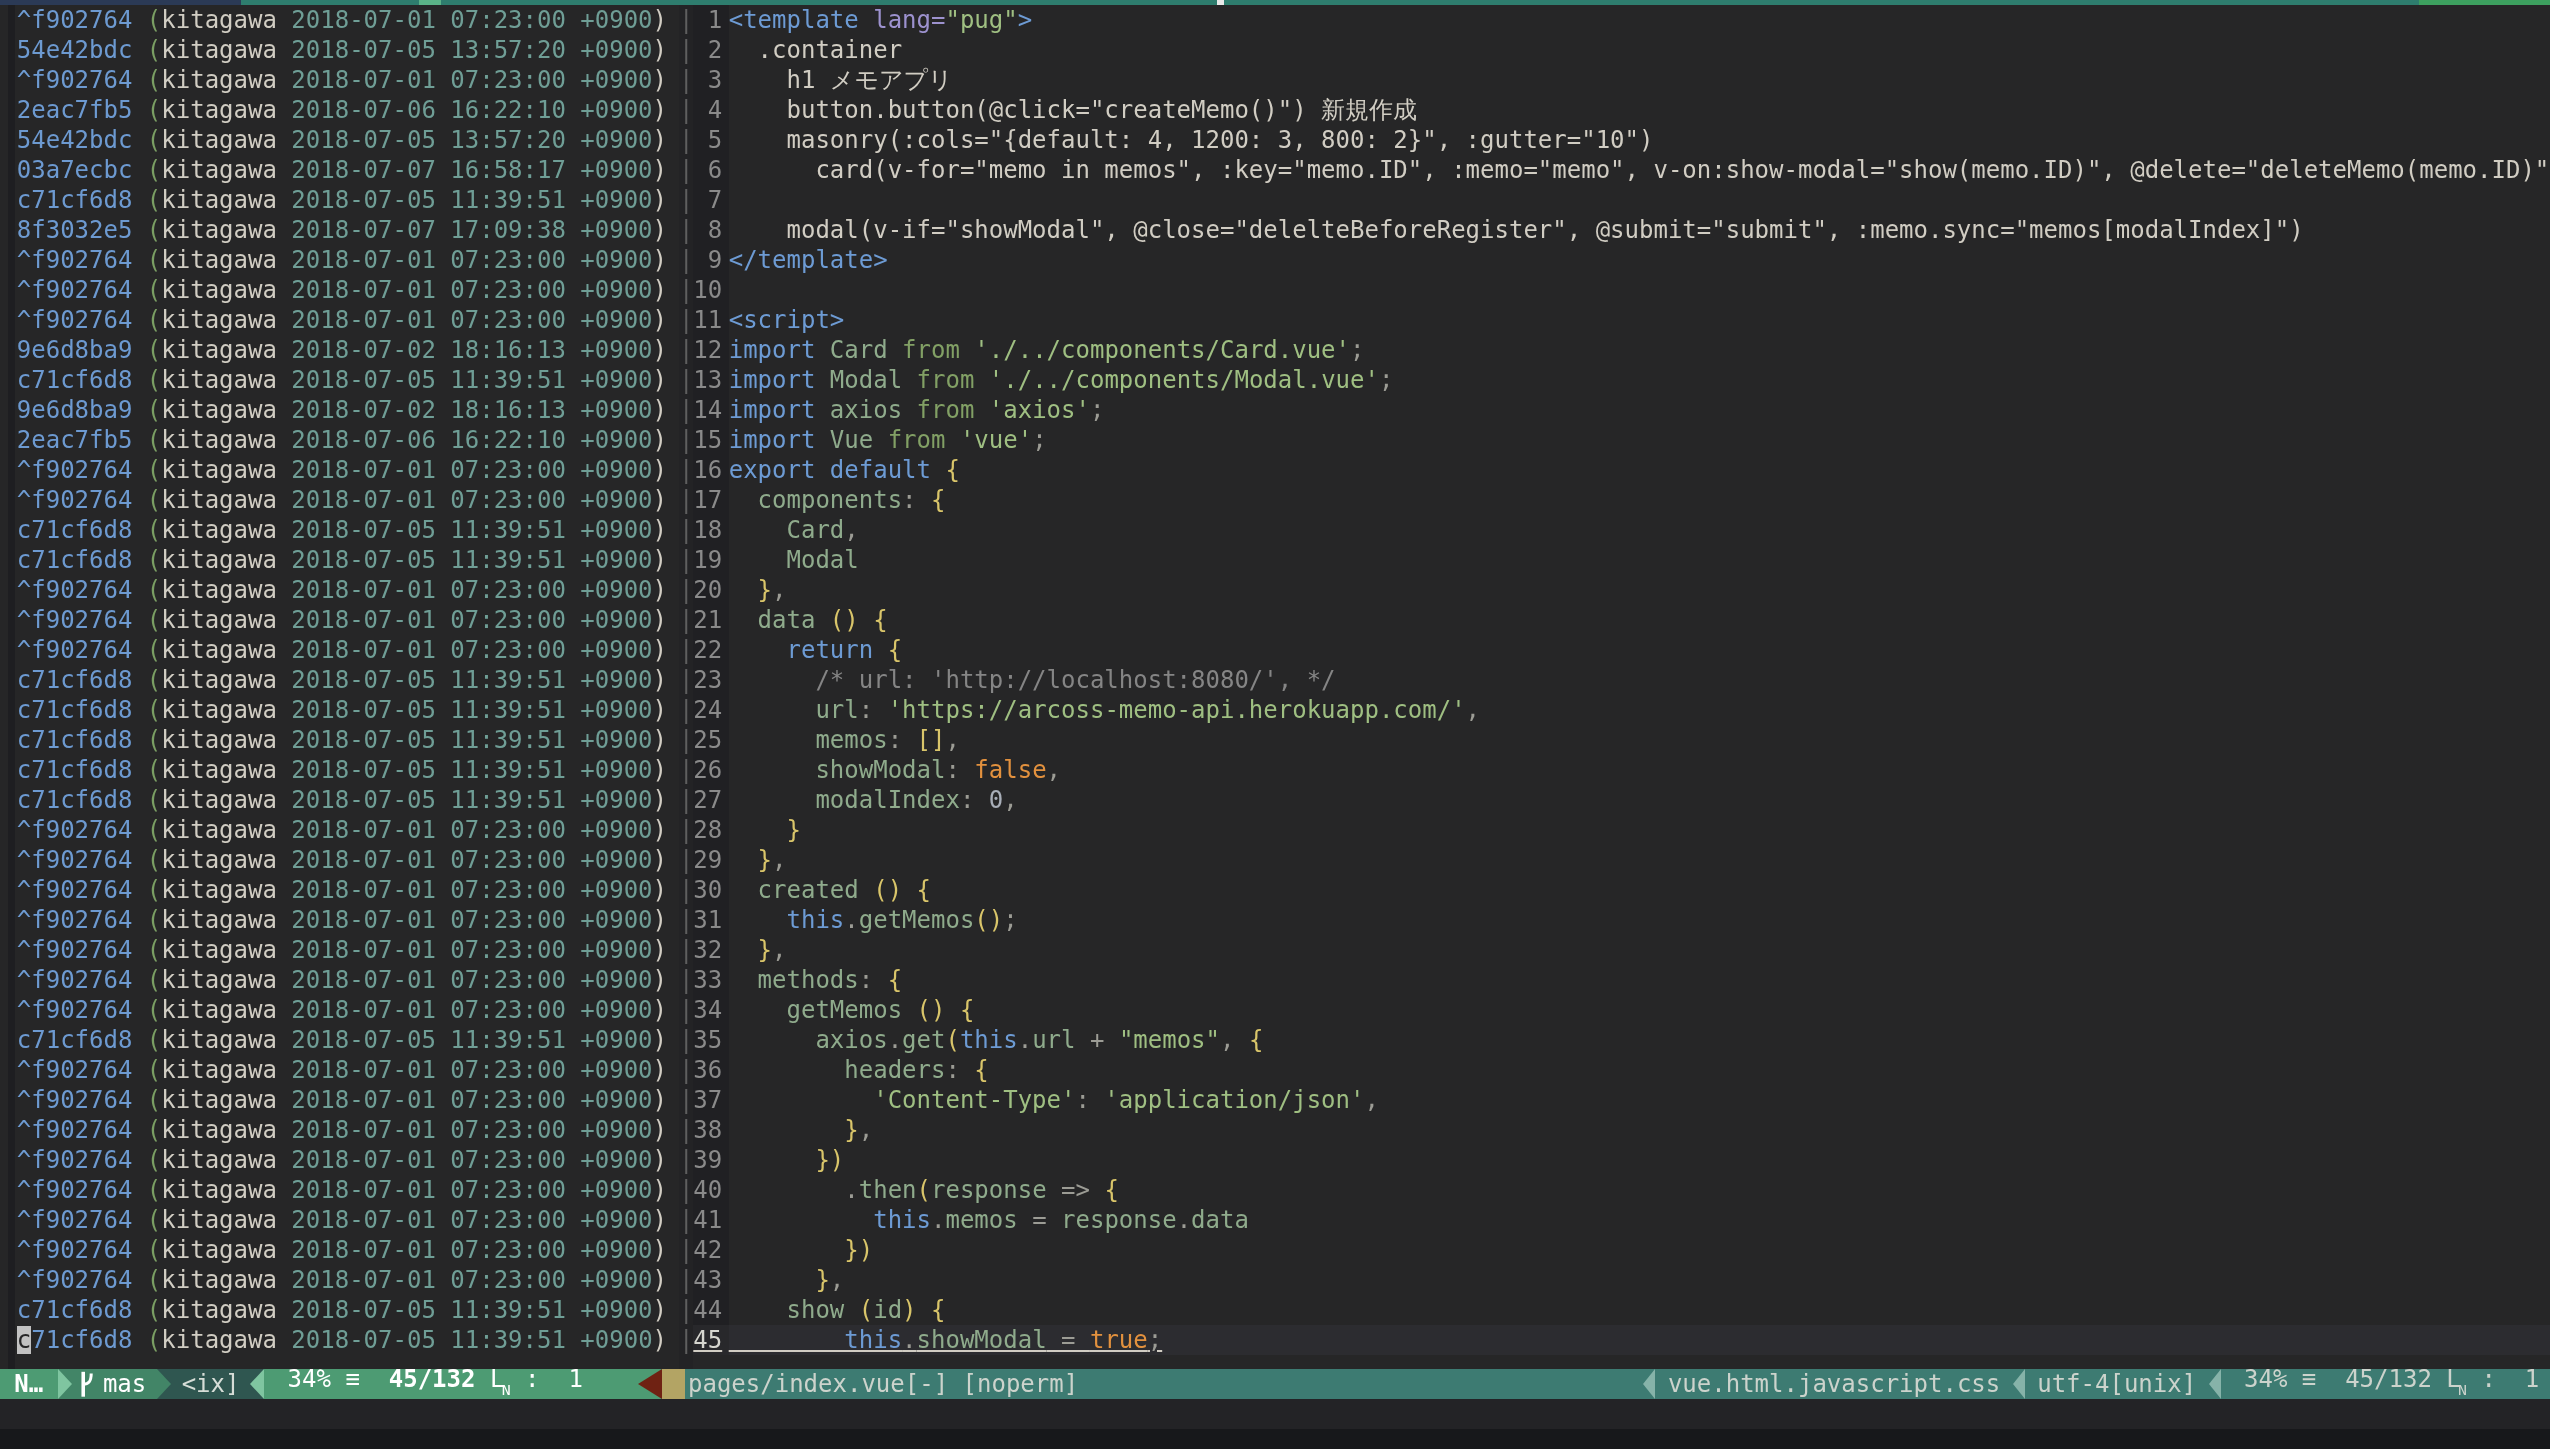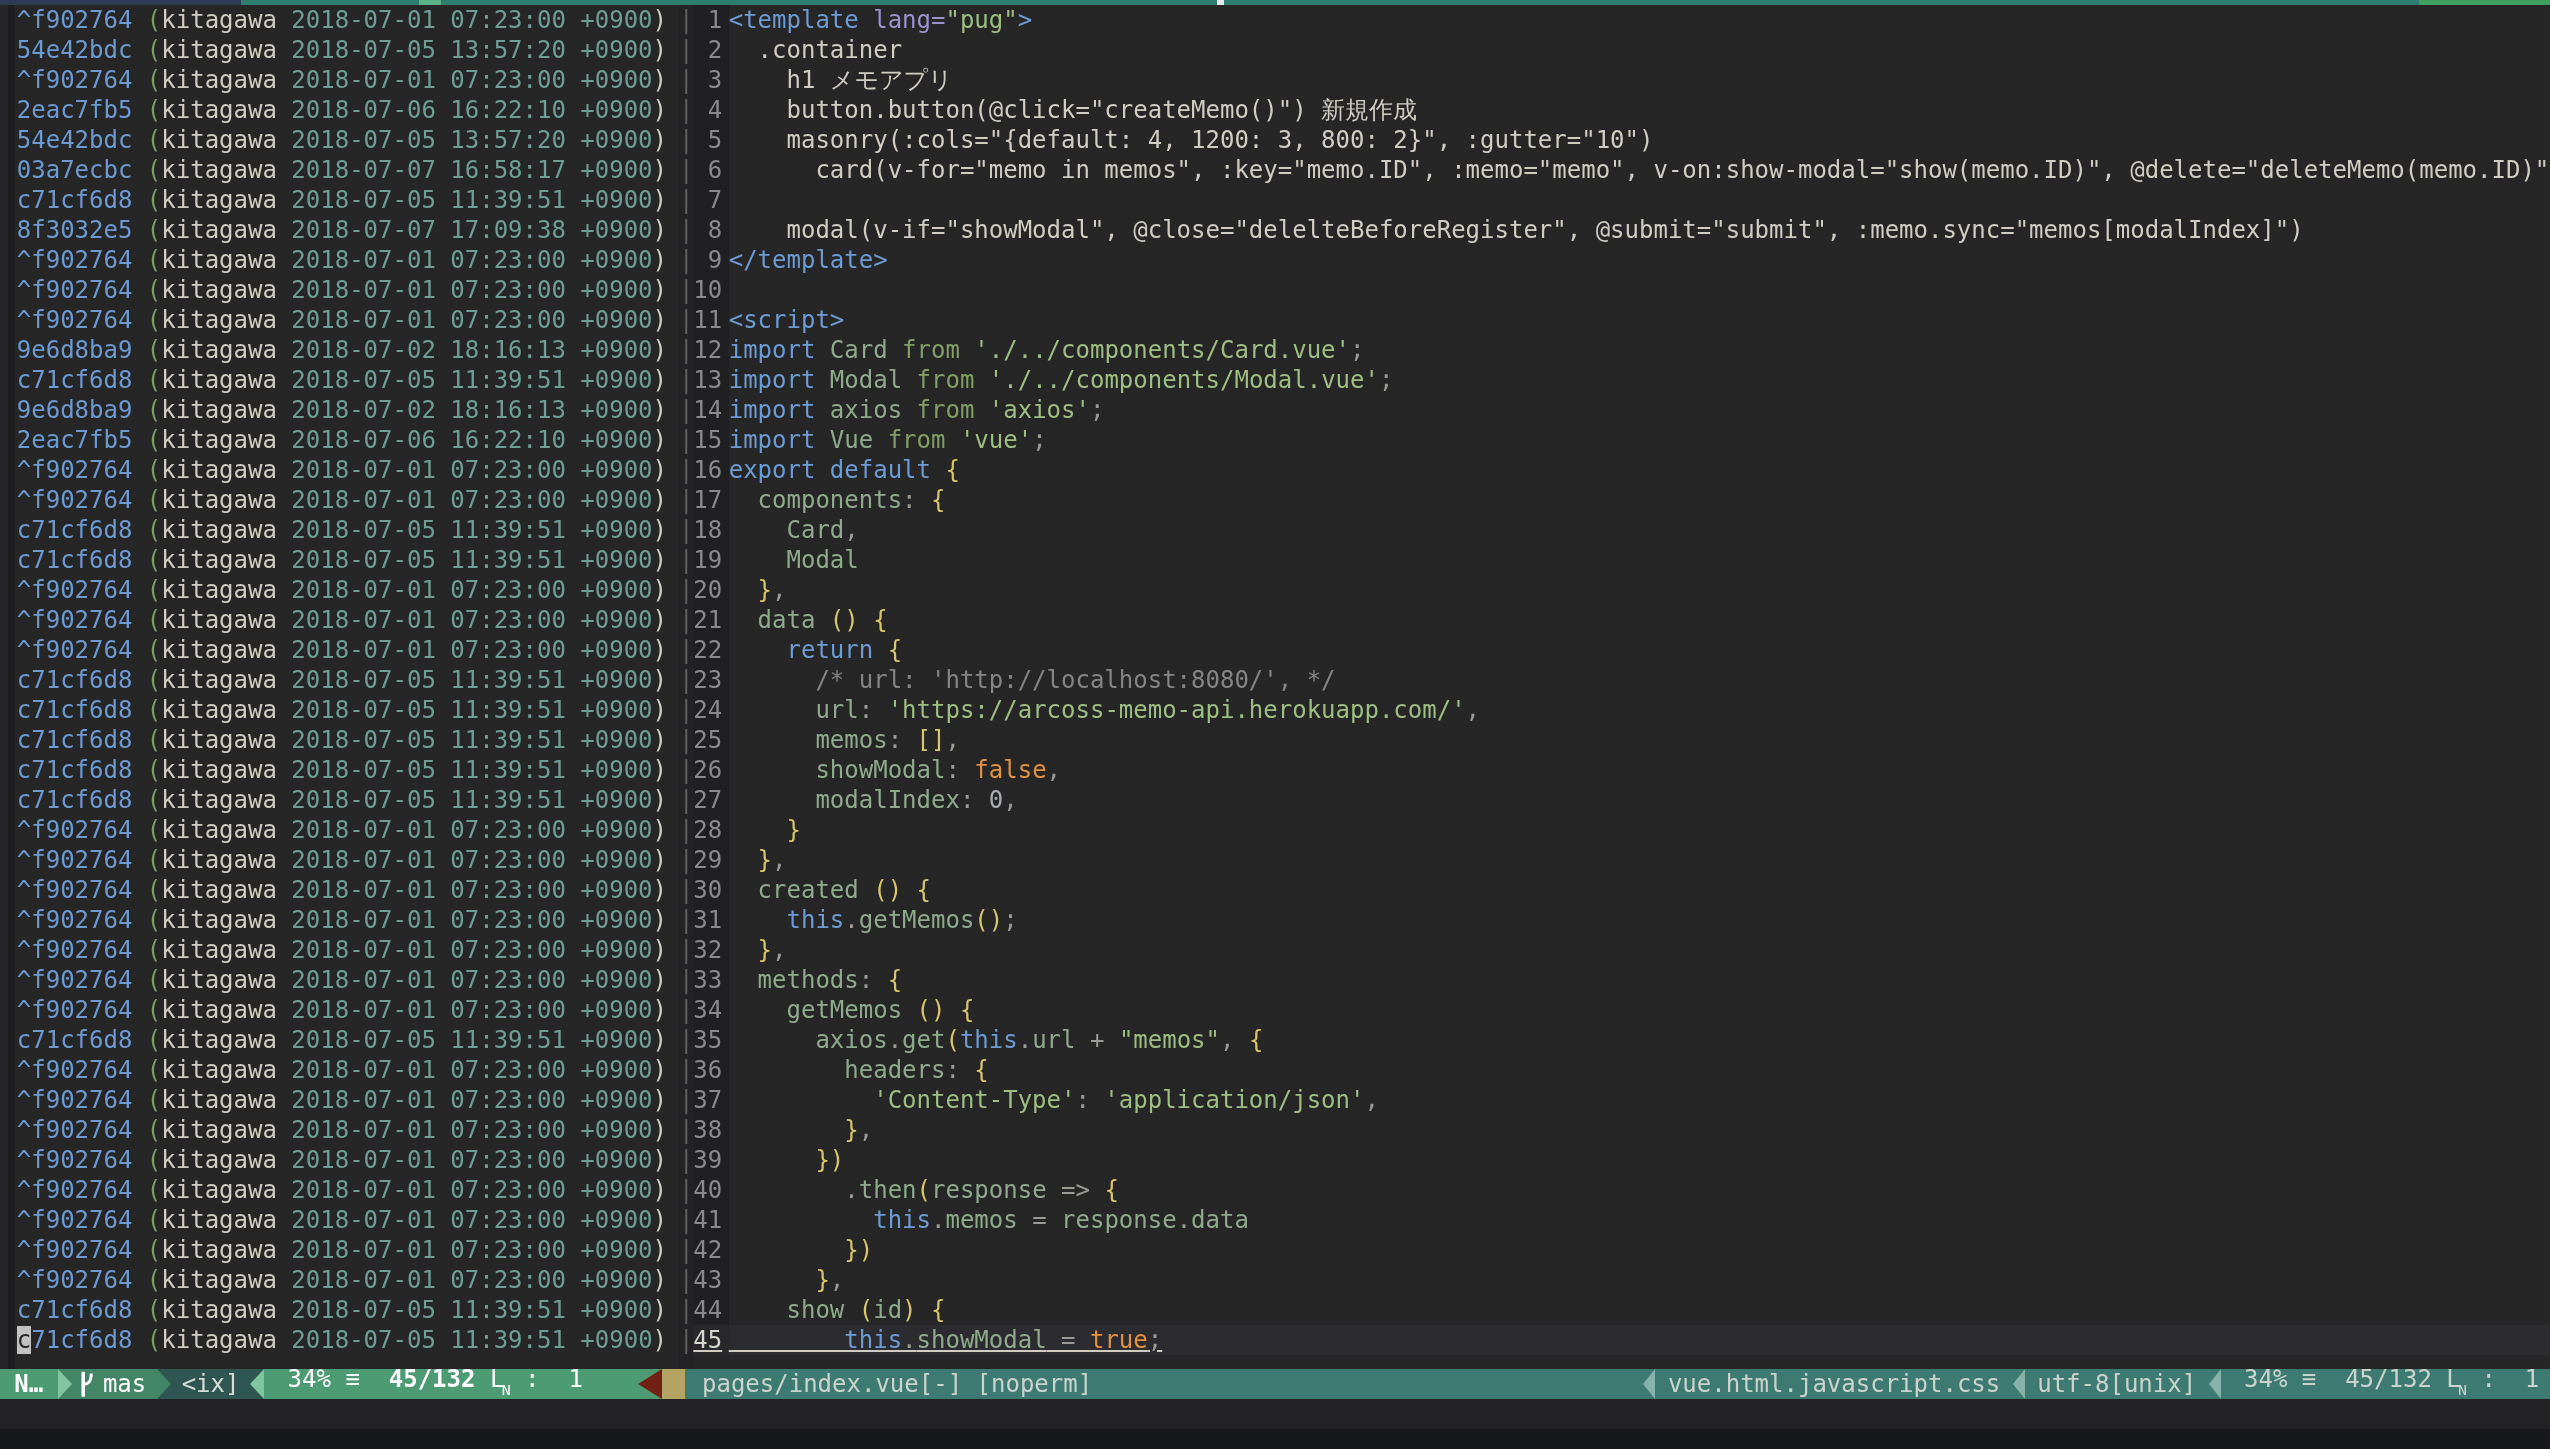--- a/index.html
+++ b/index.html
@@ -54,21 +54,21 @@
   .aw3{background:var(--c-seg_file,#2f5650);}
   .aw3 .tri{border-right:14.3px solid var(--c-arrow_mint,#7fc5a0);}
   .aw4{background:var(--c-seg_green,#4d9b73);}
   .aw4 .tri{border-top-width:15px;border-bottom-width:15px;border-right:24px solid var(--c-red_seg,#6f2213);}
   .khaki{width:23px;background:var(--c-khaki,#b3a464);flex:0 0 auto;}
   .ln-glyph{display:inline-block;}
   .ln-sub{font-size:62%;vertical-align:-28%;margin-left:-2.7px;}
   .status-right{flex:1;display:flex;align-items:center;background:var(--c-inactive_bg,#3d7b72);
     color:var(--c-inactive_fg,#ccd3cc);white-space:pre;}
   .status-right .tri{border-right:12.5px solid var(--c-inactive_arrow,#86b3a9);margin:0 1.8px;}
-  .sr-file{padding:0 17px;}
+  .sr-file{padding:0 3px;}
   .sr-spacer{flex:1;}
   .sr-item{padding:0 10.7px;}
   .sr-pos{padding:0 10.7px 0 7.1px;}
   .branch-icon{display:block;}
   
   .cmdline{height:30px;background:#232326;}
   .bottom-pad{height:19.6px;background:#17181b;}
 </style>
 </head>
 <body>
@@ -163,21 +163,21 @@
         </div>
       <div class="khaki"></div>
     </div>
 
     <div class="status-right">
       <span class="sr-file">pages/index.vue[-] [noperm]</span>
       <span class="sr-spacer"></span>
       <span class="tri"></span>
       <span class="sr-item">vue.html.javascript.css</span>
       <span class="tri"></span>
-      <span class="sr-item">utf-8[unix]</span>
+      <span class="sr-item">utf-4[unix]</span>
       <span class="tri"></span>
       <span class="sr-pos"> <span>34%</span> <span>≡</span>  <span>45/132</span> <span class="ln-glyph"><span>L</span><span class="ln-sub">N</span></span> <span>:</span>  <span>1</span></span>
     </div>
   </div>
 
   <div class="cmdline"></div>
   <div class="bottom-pad"></div>
 </div>
 
 

